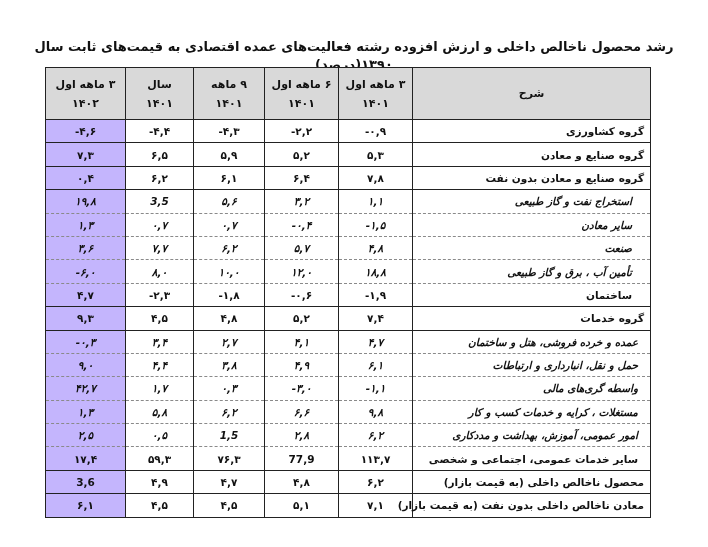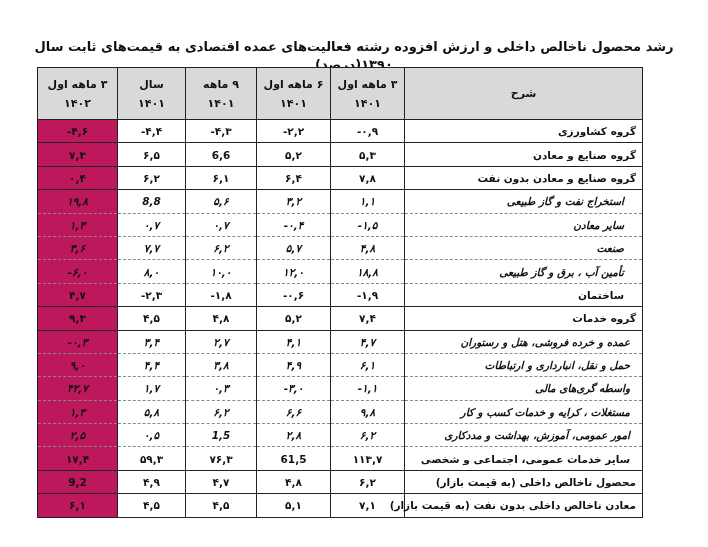--- a/index.html
+++ b/index.html
@@ -21,21 +21,21 @@
     top: 38px;
     width: 708px;
     text-align: center;
     direction: rtl;
     font-size: 13px;
     font-weight: bold;
     line-height: 18px;
   }
   table.grid {
     position: absolute;
-    left: 37px;
+    left: 45px;
     top: 67px;
     width: 605px;
     border-collapse: collapse;
     direction: rtl;
     table-layout: fixed;
   }
   table.grid th, table.grid td {
     border-left: 1px solid #222;
     border-right: 1px solid #222;
     padding: 0;
@@ -67,21 +67,21 @@
     border-bottom: 1.5px solid #222;
   }
   td.label {
     text-align: right !important;
     padding-right: 6px !important;
     font-size: 10.5px;
     white-space: nowrap;
   }
   td.label.indent1 { padding-right: 12px !important; }
   td.label.indent2 { padding-right: 18px !important; }
-  td.hl { background: #be185d; }
+  td.hl { background: #c4b5fd; }
   th.hl { background: #D9D9D9; }
   .num { direction: ltr; unicode-bidi: isolate; display: inline-block; }
 </style>
 </head>
 <body>
 
 <div class="title">رشد محصول ناخالص داخلی و ارزش افزوده رشته فعالیت‌های عمده اقتصادی به قیمت‌های ثابت سال ۱۳۹۰(درصد)</div>
 
 <table class="grid">
   <colgroup>
@@ -123,38 +123,38 @@
         <td><span class="num">-۰,۹</span></td>
         <td><span class="num">-۲,۲</span></td>
         <td><span class="num">-۴,۳</span></td>
         <td><span class="num">-۴,۴</span></td>
         <td class="hl"><span class="num">-۴,۶</span></td>
       </tr>
       <tr class="solid">
         <td class="label">گروه صنایع و معادن</td>
         <td><span class="num">۵,۳</span></td>
         <td><span class="num">۵,۲</span></td>
-        <td><span class="num">6,6</span></td>
+        <td><span class="num">۵,۹</span></td>
         <td><span class="num">۶,۵</span></td>
         <td class="hl"><span class="num">۷,۳</span></td>
       </tr>
       <tr class="solid">
         <td class="label">گروه صنایع و معادن بدون نفت</td>
         <td><span class="num">۷,۸</span></td>
         <td><span class="num">۶,۴</span></td>
         <td><span class="num">۶,۱</span></td>
         <td><span class="num">۶,۲</span></td>
         <td class="hl"><span class="num">۰,۴</span></td>
       </tr>
       <tr class="dashed">
         <td class="label indent2">استخراج نفت و گاز طبیعی</td>
         <td><span class="num">۱,۱</span></td>
         <td><span class="num">۳,۲</span></td>
         <td><span class="num">۵,۶</span></td>
-        <td><span class="num">8,8</span></td>
+        <td><span class="num">3,5</span></td>
         <td class="hl"><span class="num">۱۹,۸</span></td>
       </tr>
       <tr class="dashed">
         <td class="label indent2">سایر معادن</td>
         <td><span class="num">-۱,۵</span></td>
         <td><span class="num">-۰,۴</span></td>
         <td><span class="num">۰,۷</span></td>
         <td><span class="num">۰,۷</span></td>
         <td class="hl"><span class="num">۱,۳</span></td>
       </tr>
@@ -184,21 +184,21 @@
       </tr>
       <tr class="solid">
         <td class="label">گروه خدمات</td>
         <td><span class="num">۷,۴</span></td>
         <td><span class="num">۵,۲</span></td>
         <td><span class="num">۴,۸</span></td>
         <td><span class="num">۴,۵</span></td>
         <td class="hl"><span class="num">۹,۳</span></td>
       </tr>
       <tr class="dashed">
-        <td class="label indent1">عمده و خرده فروشی، هتل و رستوران</td>
+        <td class="label indent1">عمده و خرده فروشی، هتل و ساختمان</td>
         <td><span class="num">۴,۷</span></td>
         <td><span class="num">۴,۱</span></td>
         <td><span class="num">۲,۷</span></td>
         <td><span class="num">۳,۴</span></td>
         <td class="hl"><span class="num">-۰,۳</span></td>
       </tr>
       <tr class="dashed">
         <td class="label indent1">حمل و نقل، انبارداری و ارتباطات</td>
         <td><span class="num">۶,۱</span></td>
         <td><span class="num">۴,۹</span></td>
@@ -226,32 +226,32 @@
         <td class="label indent1">امور عمومی، آموزش، بهداشت و مددکاری</td>
         <td><span class="num">۶,۲</span></td>
         <td><span class="num">۲,۸</span></td>
         <td><span class="num">1,5</span></td>
         <td><span class="num">۰,۵</span></td>
         <td class="hl"><span class="num">۲,۵</span></td>
       </tr>
       <tr class="solid">
         <td class="label indent1">سایر خدمات عمومی، اجتماعی و شخصی</td>
         <td><span class="num">۱۱۳,۷</span></td>
-        <td><span class="num">61,5</span></td>
+        <td><span class="num">77,9</span></td>
         <td><span class="num">۷۶,۳</span></td>
         <td><span class="num">۵۹,۳</span></td>
         <td class="hl"><span class="num">۱۷,۴</span></td>
       </tr>
       <tr class="solid">
         <td class="label">محصول ناخالص داخلی (به قیمت بازار)</td>
         <td><span class="num">۶,۲</span></td>
         <td><span class="num">۴,۸</span></td>
         <td><span class="num">۴,۷</span></td>
         <td><span class="num">۴,۹</span></td>
-        <td class="hl"><span class="num">9,2</span></td>
+        <td class="hl"><span class="num">3,6</span></td>
       </tr>
       <tr class="last">
         <td class="label">معادن ناخالص داخلی بدون نفت (به قیمت بازار)</td>
         <td><span class="num">۷,۱</span></td>
         <td><span class="num">۵,۱</span></td>
         <td><span class="num">۴,۵</span></td>
         <td><span class="num">۴,۵</span></td>
         <td class="hl"><span class="num">۶,۱</span></td>
       </tr>
     </tbody>

